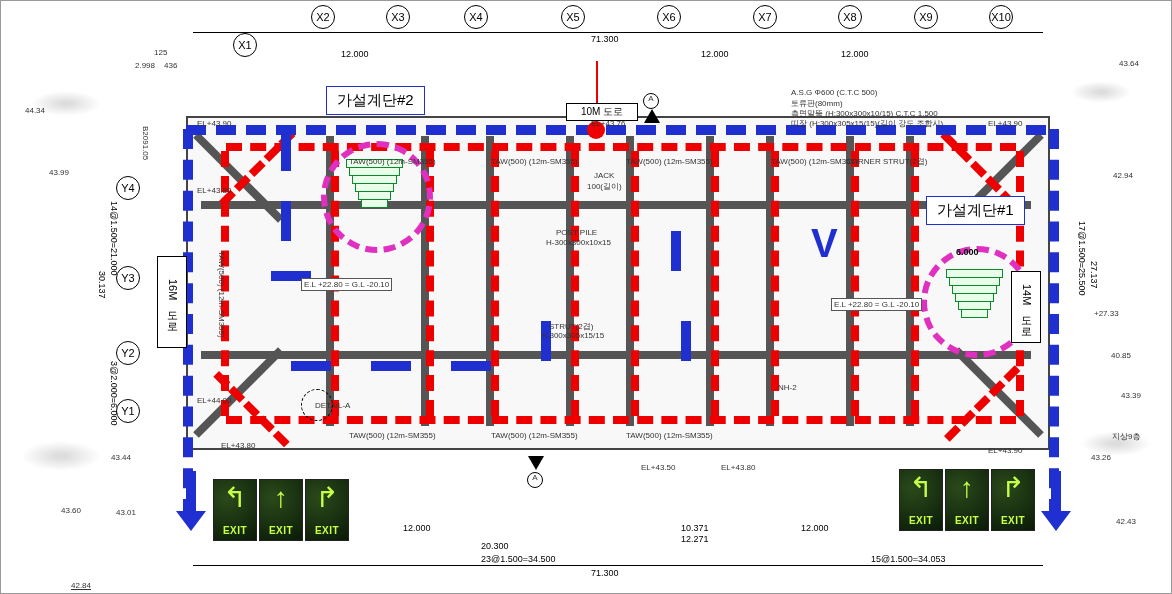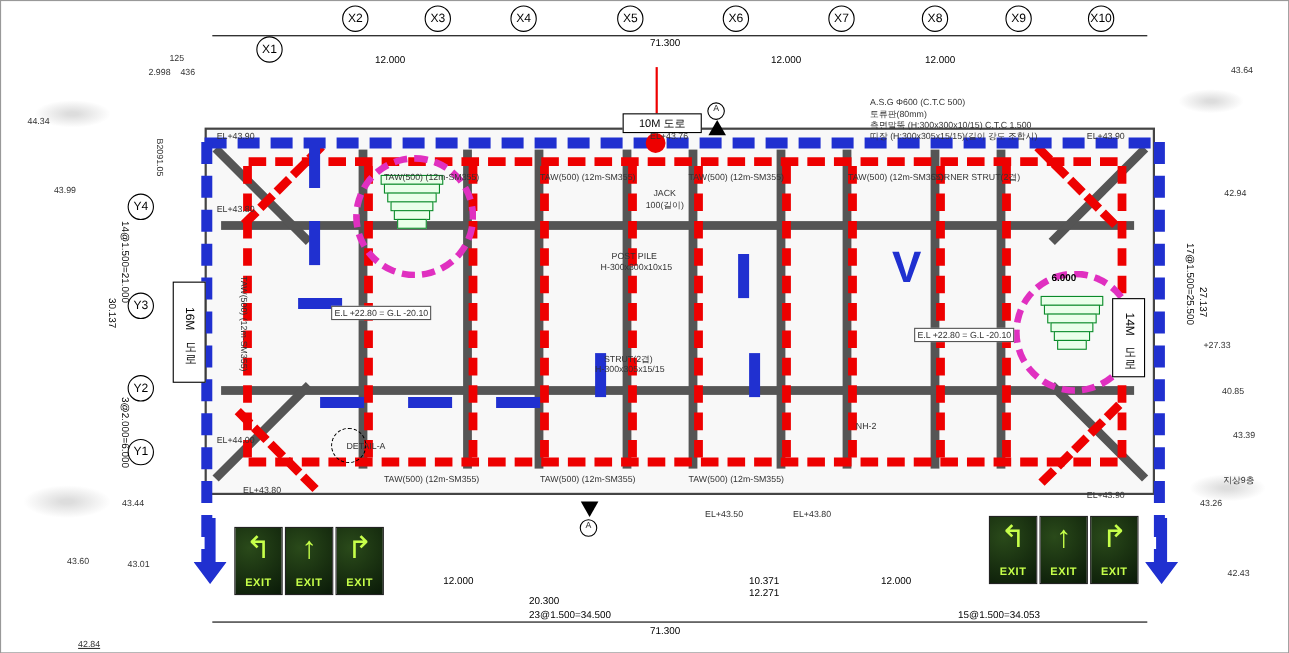--- a/index.html
+++ b/index.html
@@ -148,20 +148,22 @@
   <svg class="bluearrow" style="left:175px; top:470px; width:30px; height:60px;" viewBox="0 0 30 60">
       <path d="M10 0 L10 40 L0 40 L15 60 L30 40 L20 40 L20 0 Z" fill="#2030d0"></path>
     </svg>
   <svg class="bluearrow" style="left:1040px; top:470px; width:30px; height:60px;" viewBox="0 0 30 60">
       <path d="M10 0 L10 40 L0 40 L15 60 L30 40 L20 40 L20 0 Z" fill="#2030d0"></path>
     </svg>
 
   <div class="leader" style="left:595px; top:60px; height:60px;"></div>
   <div class="reddot" style="left:586px; top:120px;"></div>
 
+  <div class="label-box" style="left:325px; top:85px;"><span>가설계단#2</span></div>
+  <div class="label-box" style="left:925px; top:195px;"><span>가설계단#1</span></div>
 
   <div class="stair-circle" style="left:320px; top:140px;"></div>
   <div class="stair-circle" style="left:920px; top:245px;"></div>
 
   <div class="stair" style="left:345px; top:158px;">
     <div class="step" style="left:0; top:0; width:55px;"></div>
     <div class="step" style="left:3px; top:8px; width:49px;"></div>
     <div class="step" style="left:6px; top:16px; width:43px;"></div>
     <div class="step" style="left:9px; top:24px; width:37px;"></div>
     <div class="step" style="left:12px; top:32px; width:31px;"></div>

